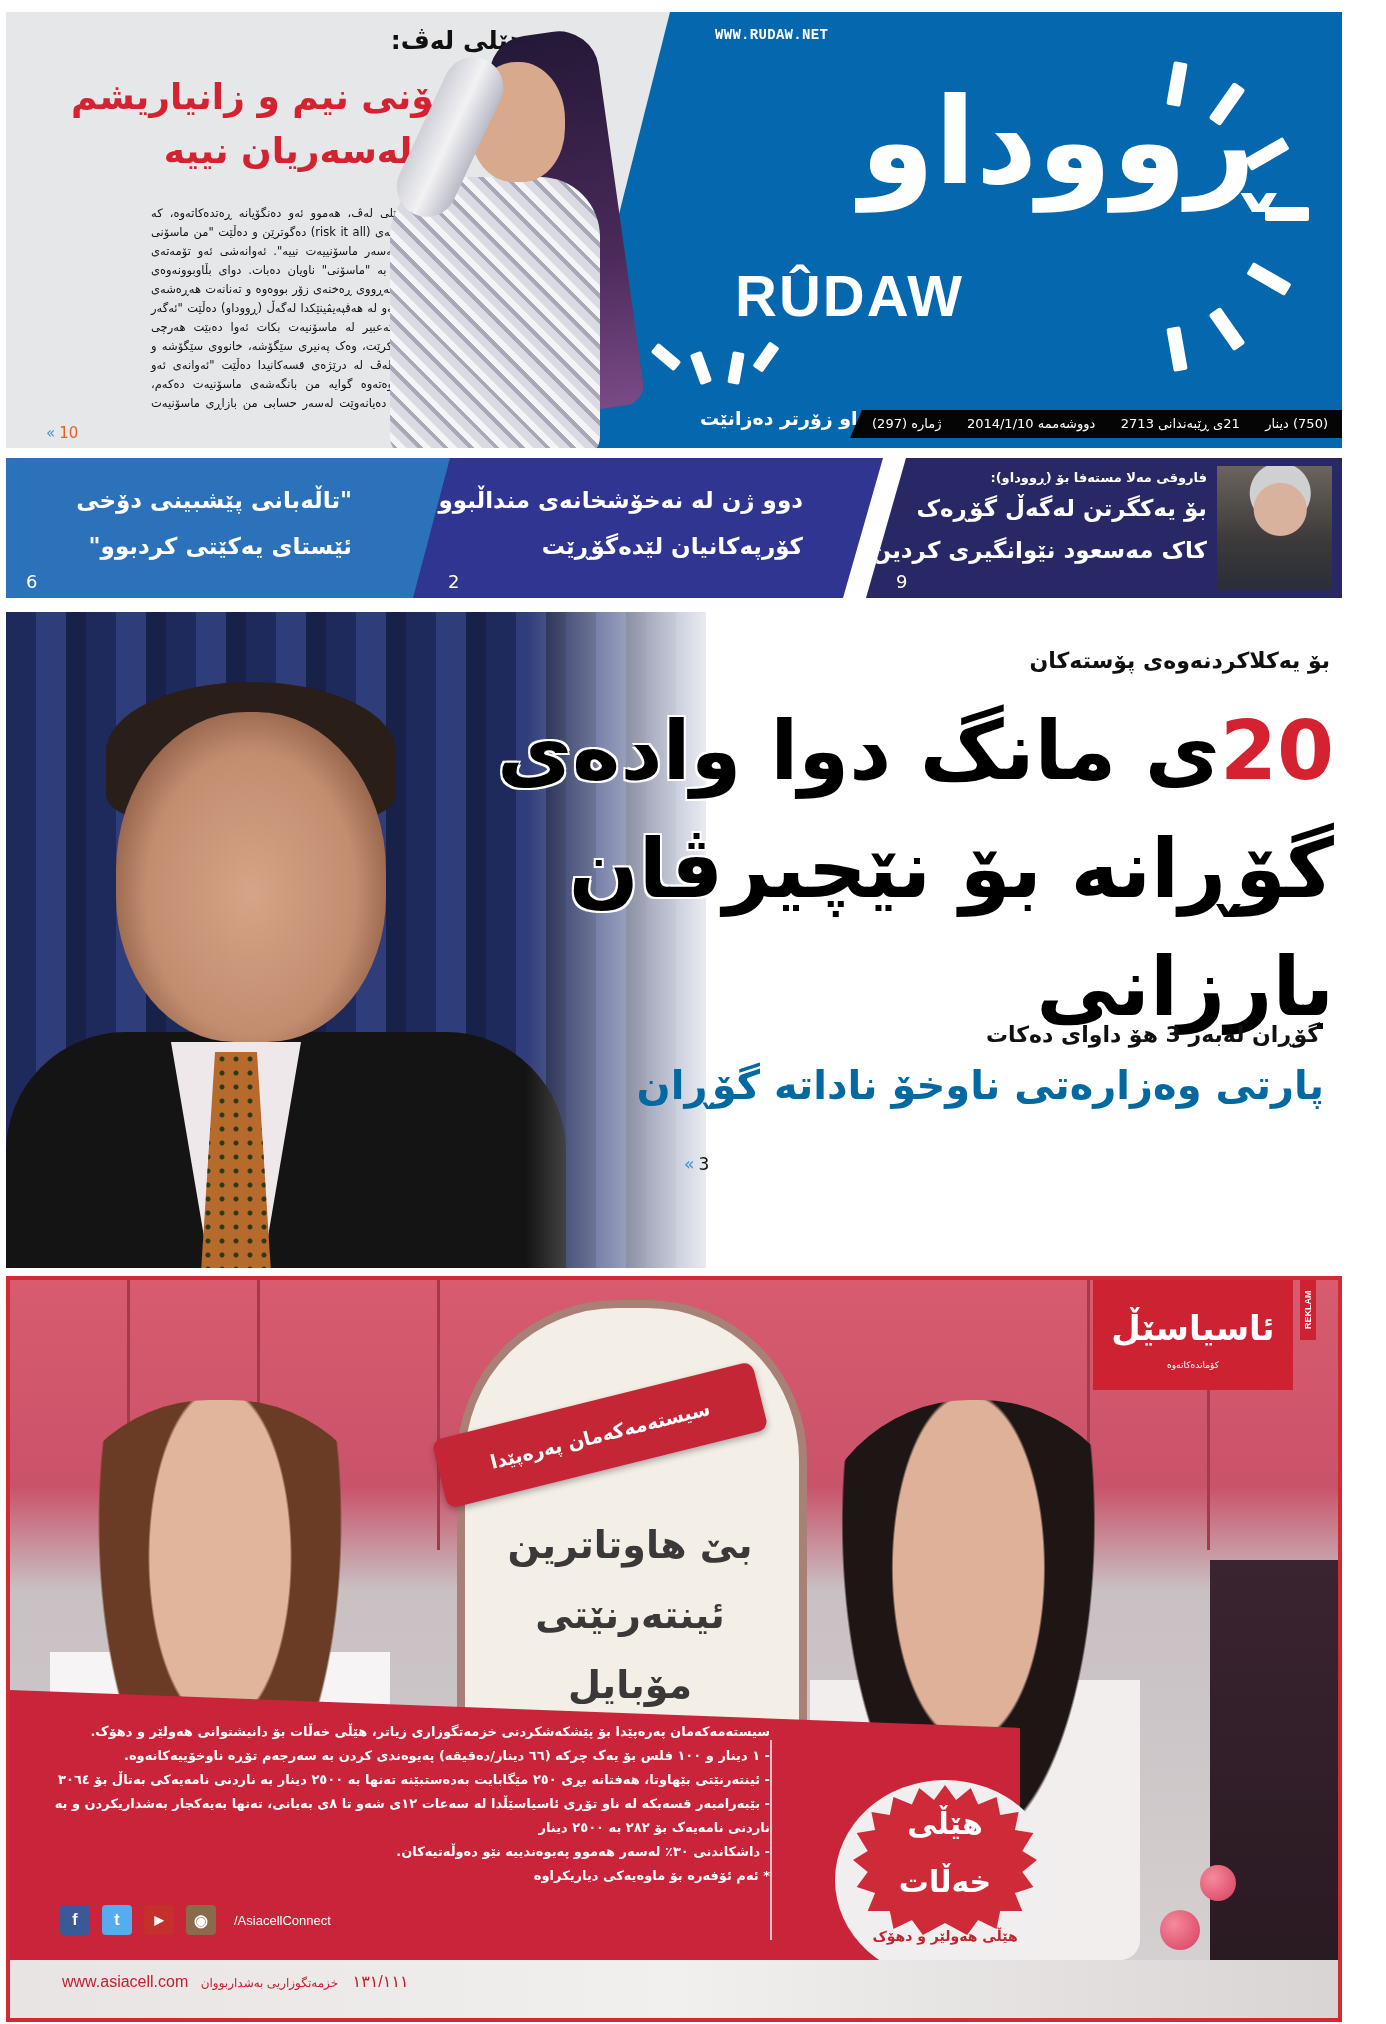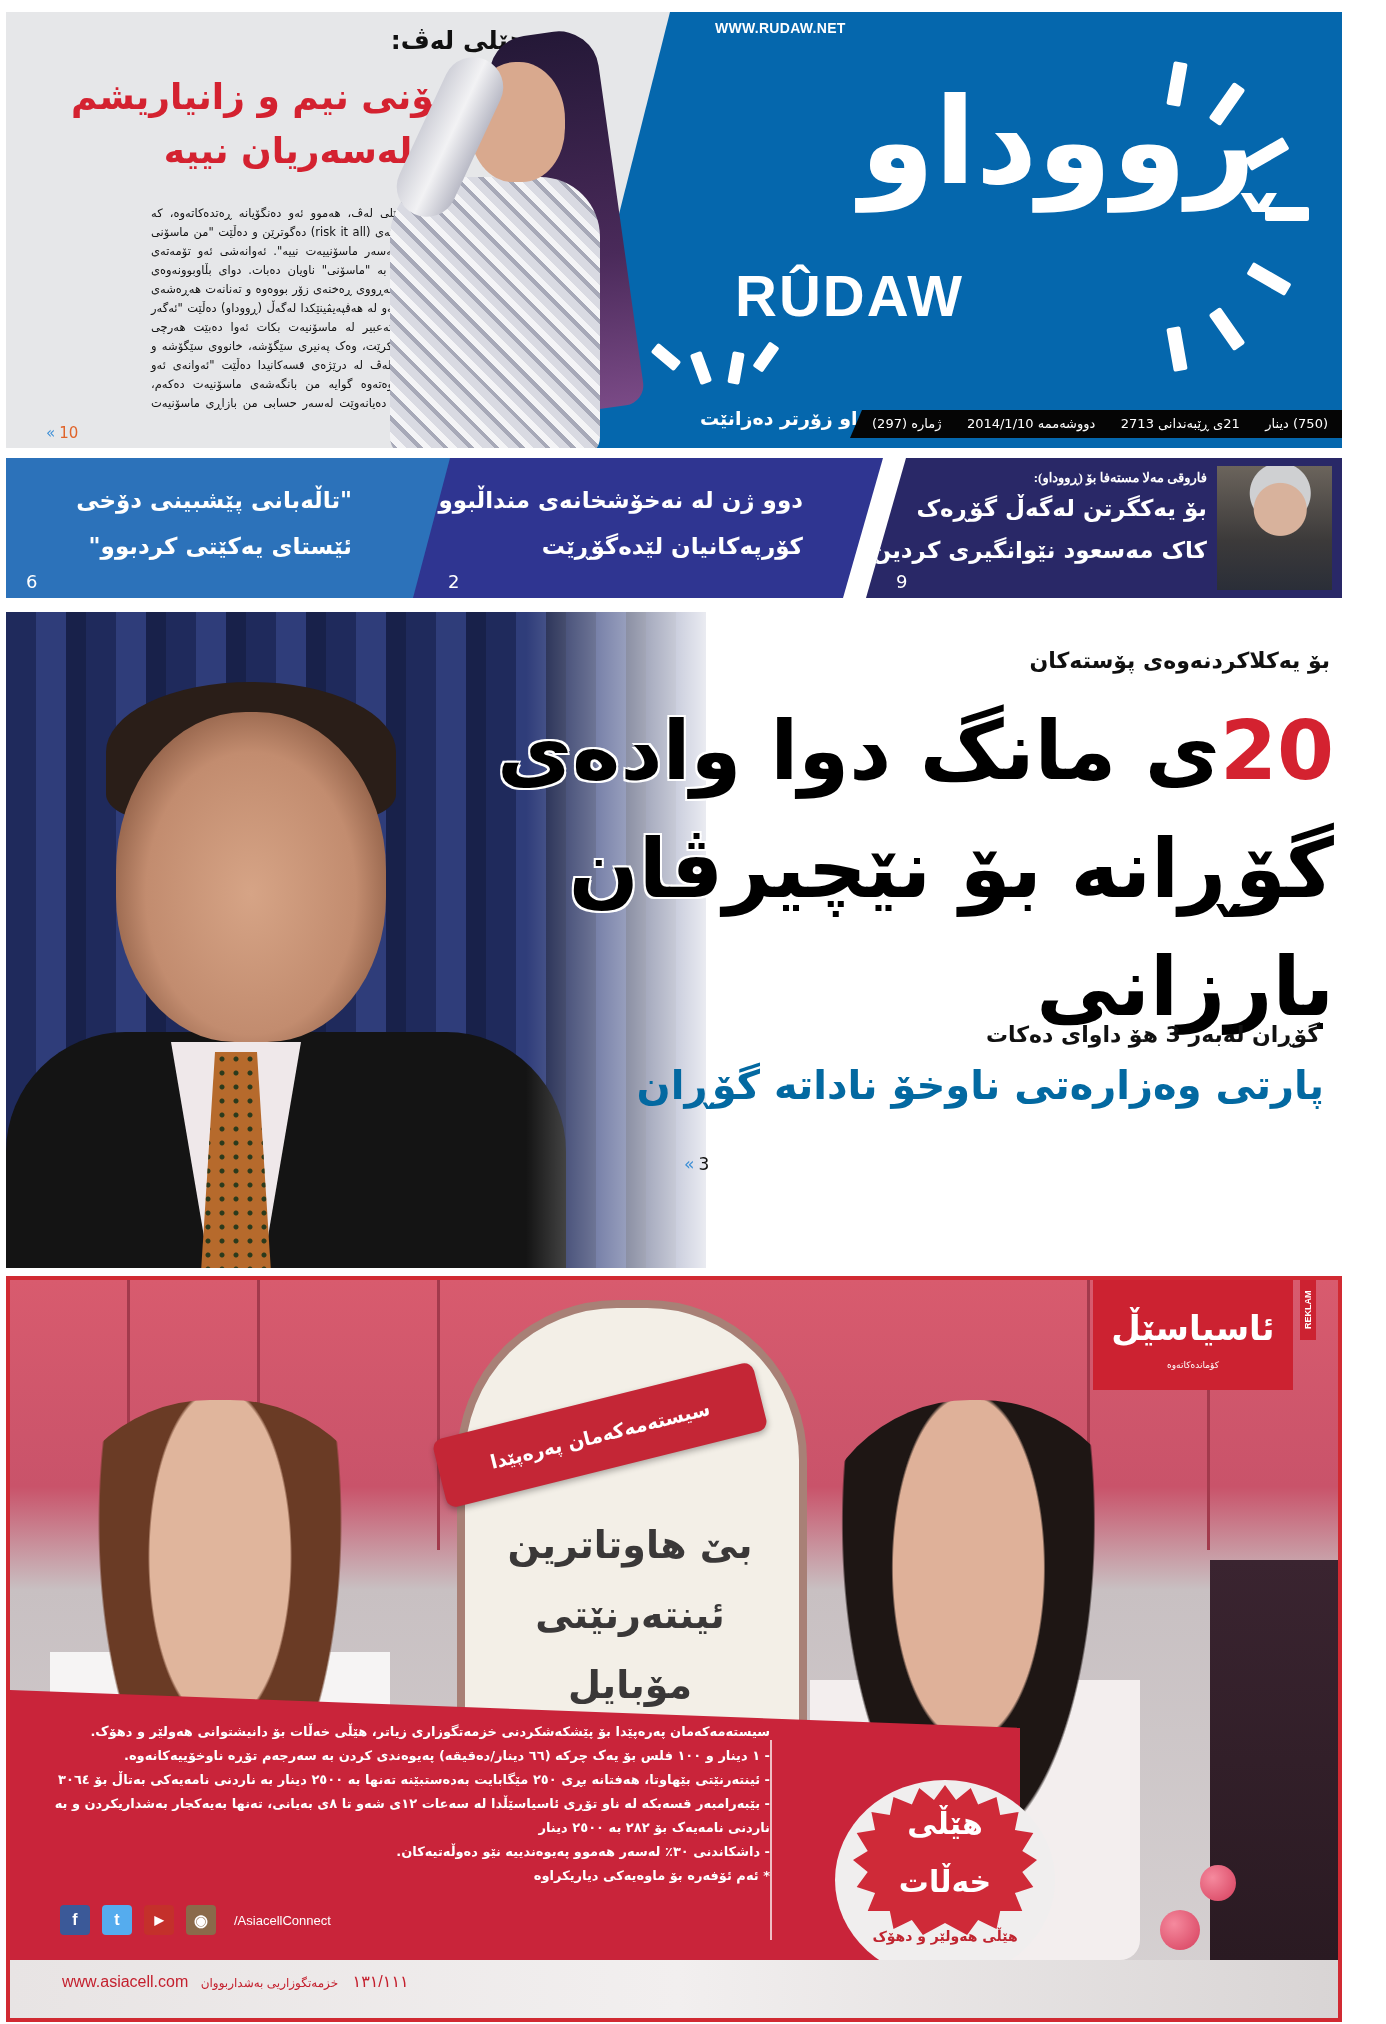--- a/index.html
+++ b/index.html
@@ -22,35 +22,35 @@
   #singer .hair { position:absolute; left: 150px; top: 20px; width: 110px; height: 380px; background: linear-gradient(180deg,#241837,#4a2a5a 60%,#7a4a86); border-radius: 40px 40px 20px 20px; transform: rotate(-8deg); }
   #singer .face { position:absolute; left: 110px; top: 50px; width: 95px; height: 120px; background: #d9a98e; border-radius: 48% 48% 45% 45%; }
   #singer .arm { position:absolute; left: 60px; top: 40px; width: 60px; height: 170px; background: linear-gradient(90deg,#cfd0d8,#f2f2f4,#b9bac6); border-radius: 30px; transform: rotate(25deg); }
   #singer .dress { position:absolute; left: 30px; top: 165px; width: 210px; height: 280px; background:
       repeating-linear-gradient(45deg,#d9dae2 0 8px,#a7a9b8 8px 12px,#f4f4f6 12px 18px),
       #ccc; border-radius: 60px 60px 20px 20px; }
 
   
   #masthead { left: 560px; top: 12px; width: 782px; height: 436px; background: #0567ad;
     clip-path: polygon(110px 0, 100% 0, 100% 100%, 0 100%); }
-  #masthead .url { left: 155px; top: 8px; font-family: Liberation Sans, sans-serif; font-size: 14px; font-weight: bold; color: #fff; letter-spacing: 0.3px; }
+  #masthead .url { left: 155px; top: 15px; font-family: Liberation Mono, monospace; font-size: 14px; font-weight: bold; color: #fff; letter-spacing: 0.3px; }
   #masthead .logo-ku { left: 300px; top: 70px; font-size: 120px; font-weight: bold; color: #fff; line-height: 1; }
   #masthead .logo-en { left: 175px; top: 250px; font-family: "Liberation Sans", sans-serif; font-size: 58px; font-weight: bold; color: #fff; letter-spacing: 2px; }
   .ray { position:absolute; background:#fff; width: 14px; height: 44px; border-radius: 2px; }
   #masthead .tagline { left: 140px; top: 395px; font-size: 19px; font-weight: bold; color: #fff; }
   #masthead .issuebar { left: 290px; top: 398px; width: 492px; height: 28px; background: #050505;
     clip-path: polygon(12px 0,100% 0,100% 100%,0 100%); color: #fff; font-size: 13px; line-height: 28px; display:flex; flex-direction: row-reverse; justify-content: space-between; padding: 0 14px 0 22px; }
 
   
   .teaser { top: 458px; height: 140px; color: #fff; overflow: hidden; }
   #teaser-1 { left: 6px; width: 456px; background: #2c72ba; clip-path: polygon(0 0,100% 0, 420px 100%, 0 100%); }
   #teaser-2 { left: 413px; width: 470px; background: #2f3591; clip-path: polygon(37px 0,100% 0, 430px 100%, 0 100%); }
   #teaser-3 { left: 866px; width: 476px; background: #292867; clip-path: polygon(40px 0,100% 0,100% 100%,0 100%); }
   .teaser .t-line { position:absolute; font-size: 23px; font-weight: bold; text-align: right; line-height: 40px; white-space: nowrap; }
-  .teaser .t-kicker { position:absolute; font-size: 13px; font-weight: bold; white-space: nowrap; font-family: Liberation Serif, serif; }
+  .teaser .t-kicker { position:absolute; font-size: 13px; font-weight: bold; white-space: nowrap; }
   .teaser .t-page { position:absolute; left: 20px; bottom: 6px; font-size: 18px; }
   #teaser-3 .t-page { left: 30px; }
   #teaser-2 .t-page { left: 35px; }
   #teaser-3 .thumb { position:absolute; right: 10px; top: 8px; width: 115px; height: 124px; background:
       radial-gradient(circle at 55% 35%, #d8b29c 0 26px, transparent 27px),
       radial-gradient(circle at 55% 22%, #cfd0d2 0 30px, transparent 31px),
       linear-gradient(180deg,#6b645c 0,#3c3a3a 60%,#2a2e38 100%); }
 
   
   #lead { left: 6px; top: 612px; width: 1336px; height: 656px; background: #fff; overflow: hidden; }

